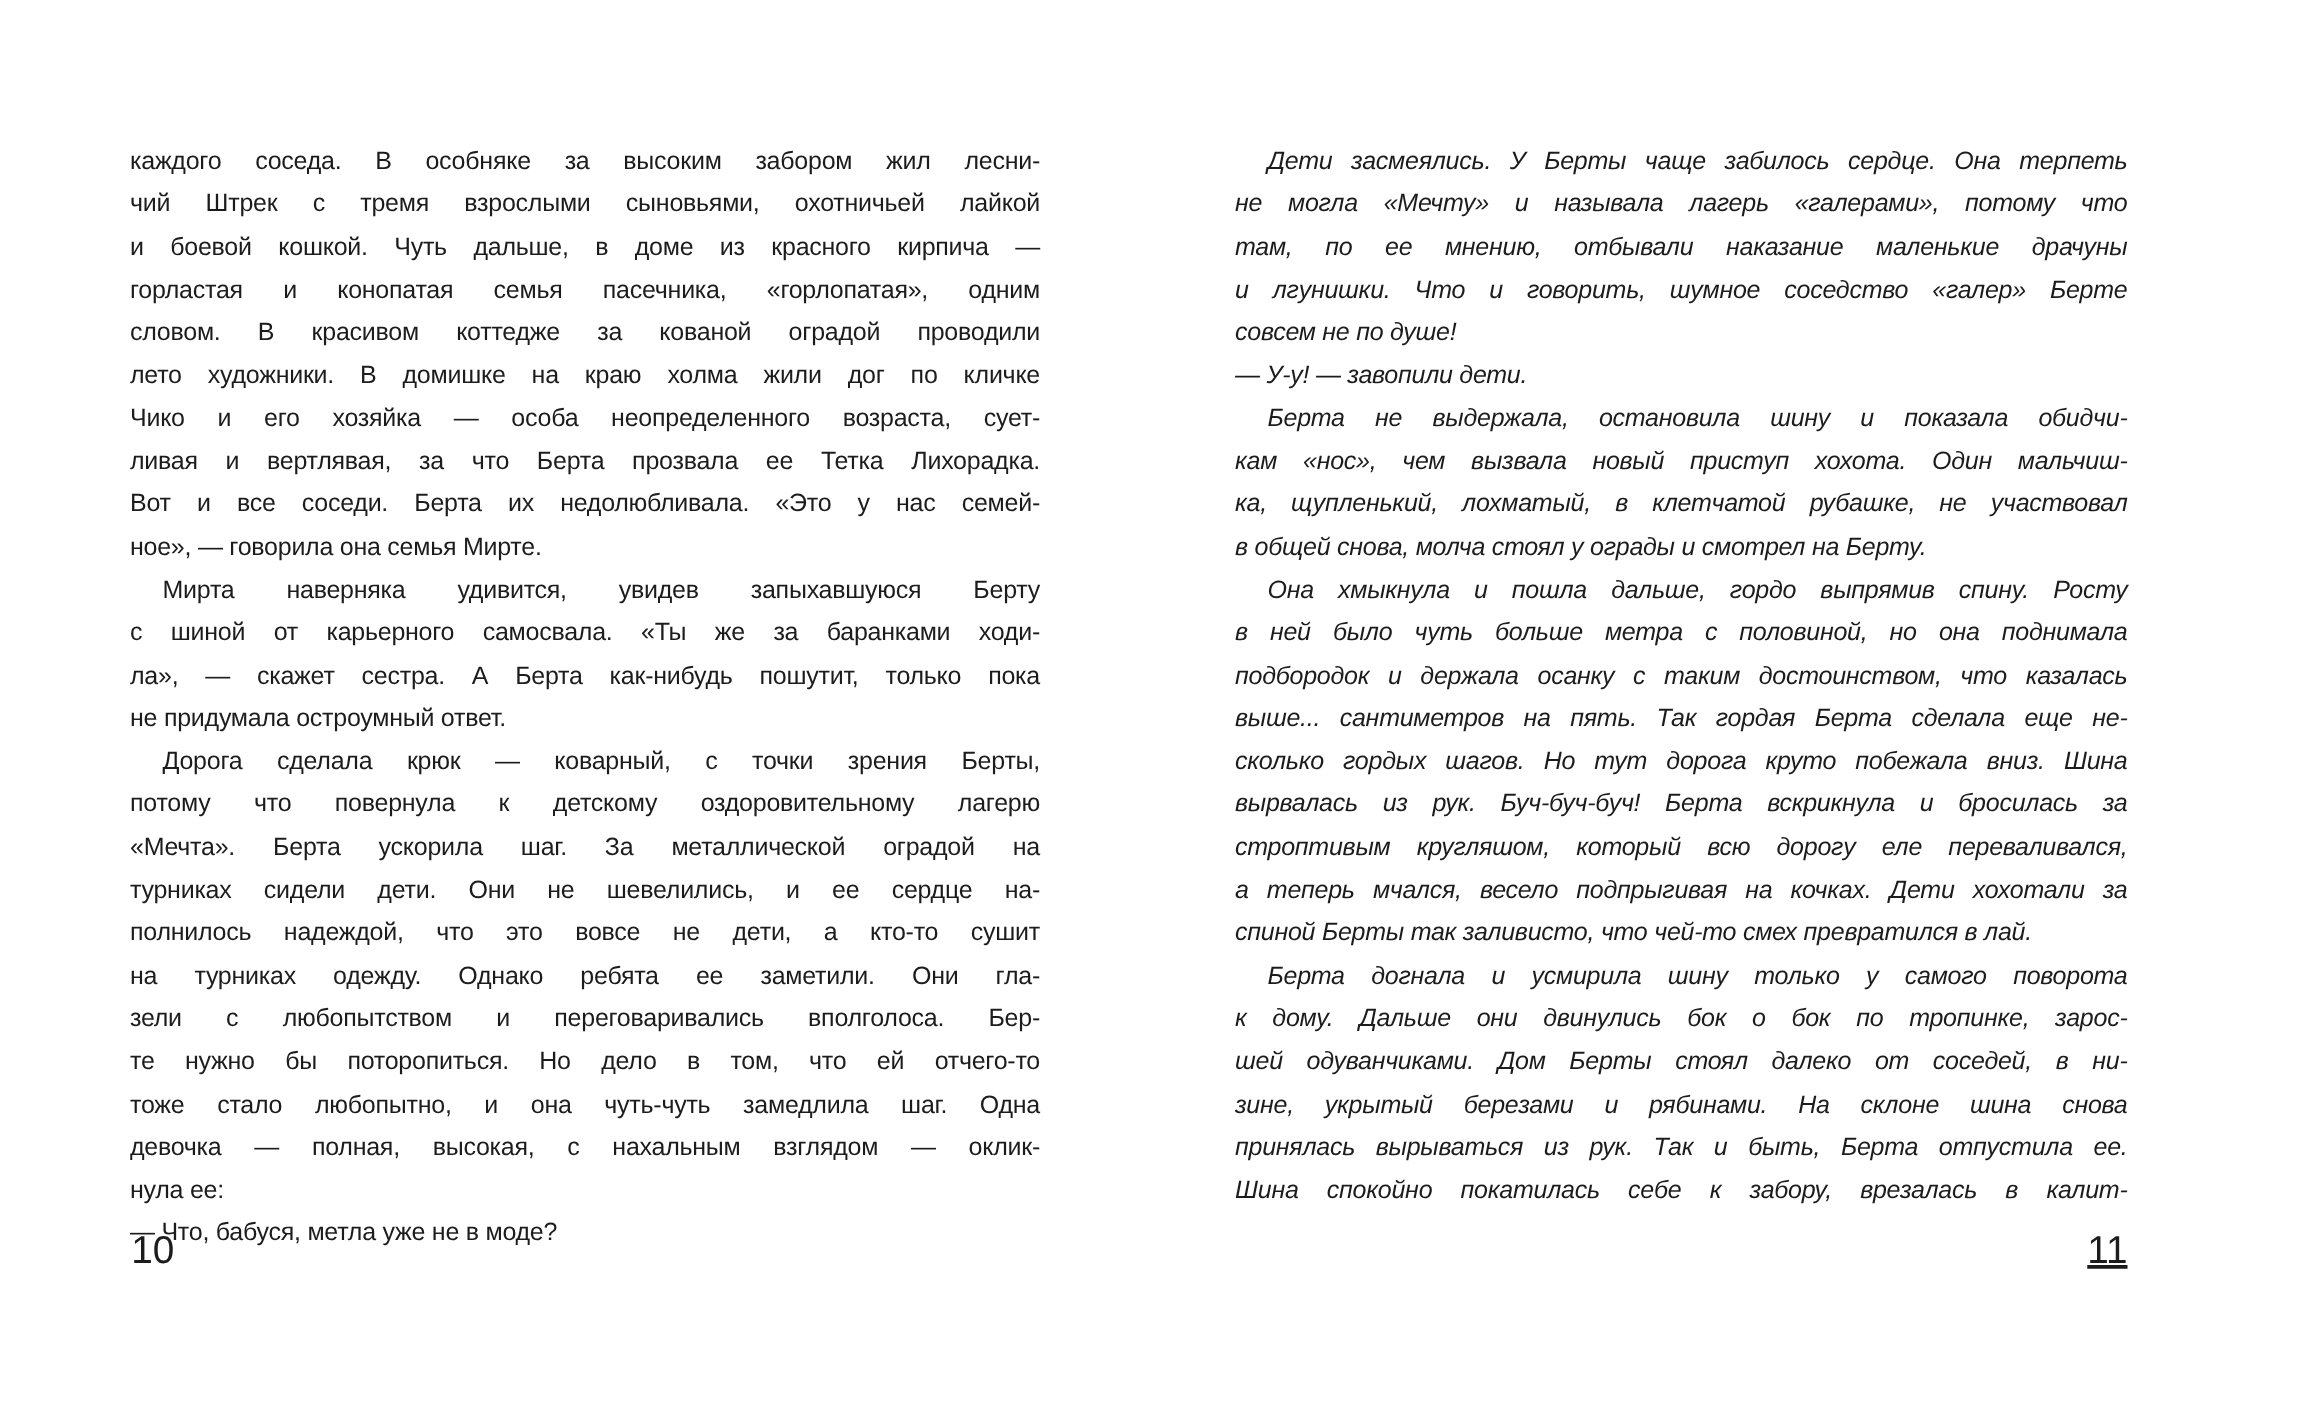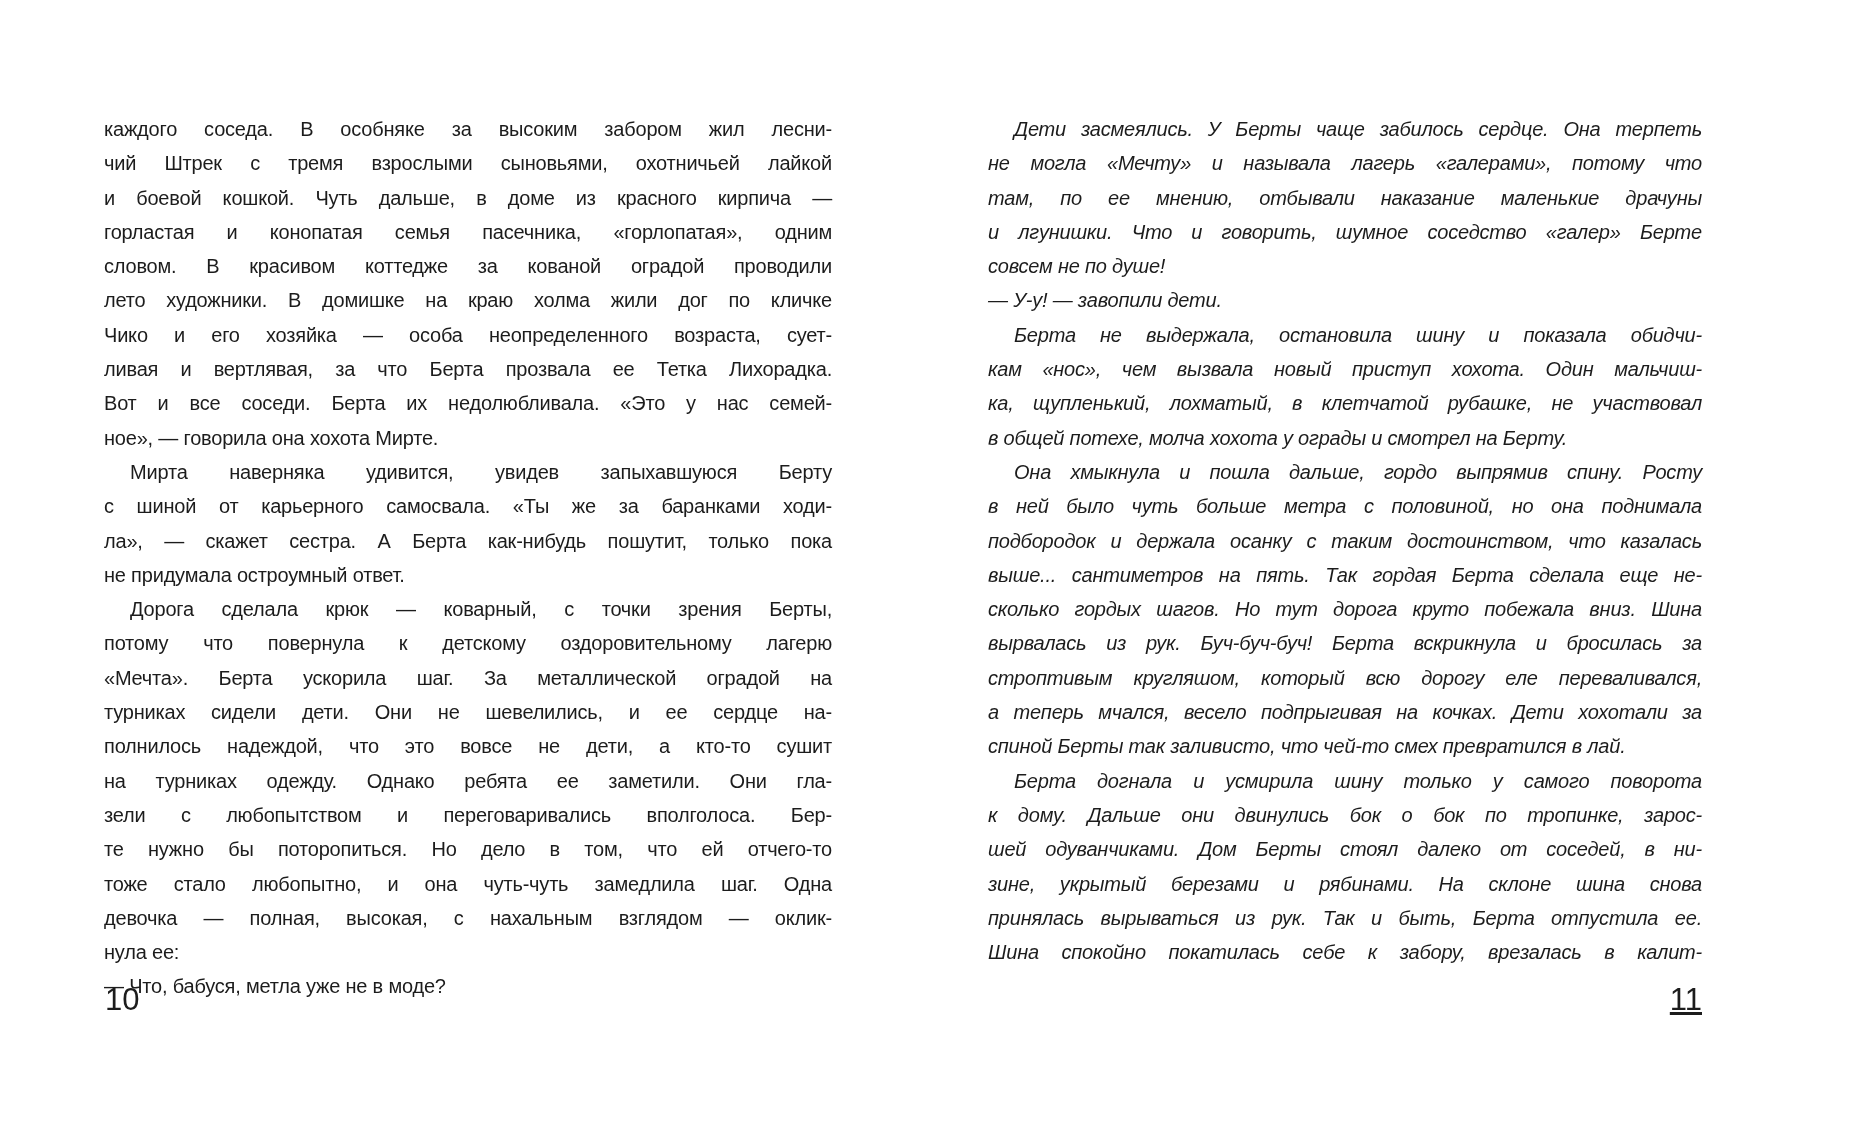--- a/index.html
+++ b/index.html
@@ -75,21 +75,21 @@
   <div class="text-block left-page">
       <div class="line">каждого соседа. В особняке за высоким забором жил лесни-</div>
       <div class="line">чий Штрек с тремя взрослыми сыновьями, охотничьей лайкой</div>
       <div class="line">и боевой кошкой. Чуть дальше, в доме из красного кирпича —</div>
       <div class="line">горластая и конопатая семья пасечника, «горлопатая», одним</div>
       <div class="line">словом. В красивом коттедже за кованой оградой проводили</div>
       <div class="line">лето художники. В домишке на краю холма жили дог по кличке</div>
       <div class="line">Чико и его хозяйка — особа неопределенного возраста, сует-</div>
       <div class="line">ливая и вертлявая, за что Берта прозвала ее Тетка Лихорадка.</div>
       <div class="line">Вот и все соседи. Берта их недолюбливала. «Это у нас семей-</div>
-      <div class="line last">ное», — говорила она хохота Мирте.</div>
+      <div class="line last">ное», — говорила она семья Мирте.</div>
       <div class="line indent">Мирта наверняка удивится, увидев запыхавшуюся Берту</div>
       <div class="line">с шиной от карьерного самосвала. «Ты же за баранками ходи-</div>
       <div class="line">ла», — скажет сестра. А Берта как-нибудь пошутит, только пока</div>
       <div class="line last">не придумала остроумный ответ.</div>
       <div class="line indent">Дорога сделала крюк — коварный, с точки зрения Берты,</div>
       <div class="line">потому что повернула к детскому оздоровительному лагерю</div>
       <div class="line">«Мечта». Берта ускорила шаг. За металлической оградой на</div>
       <div class="line">турниках сидели дети. Они не шевелились, и ее сердце на-</div>
       <div class="line">полнилось надеждой, что это вовсе не дети, а кто-то сушит</div>
       <div class="line">на турниках одежду. Однако ребята ее заметили. Они гла-</div>
@@ -104,21 +104,21 @@
   <div class="text-block right-page">
       <div class="line indent">Дети засмеялись. У Берты чаще забилось сердце. Она терпеть</div>
       <div class="line">не могла «Мечту» и называла лагерь «галерами», потому что</div>
       <div class="line">там, по ее мнению, отбывали наказание маленькие драчуны</div>
       <div class="line">и лгунишки. Что и говорить, шумное соседство «галер» Берте</div>
       <div class="line last">совсем не по душе!</div>
       <div class="line last">— У-у! — завопили дети.</div>
       <div class="line indent">Берта не выдержала, остановила шину и показала обидчи-</div>
       <div class="line">кам «нос», чем вызвала новый приступ хохота. Один мальчиш-</div>
       <div class="line">ка, щупленький, лохматый, в клетчатой рубашке, не участвовал</div>
-      <div class="line last">в общей потехе, молча хохота у ограды и смотрел на Берту.</div>
+      <div class="line last">в общей снова, молча стоял у ограды и смотрел на Берту.</div>
       <div class="line indent">Она хмыкнула и пошла дальше, гордо выпрямив спину. Росту</div>
       <div class="line">в ней было чуть больше метра с половиной, но она поднимала</div>
       <div class="line">подбородок и держала осанку с таким достоинством, что казалась</div>
       <div class="line">выше... сантиметров на пять. Так гордая Берта сделала еще не-</div>
       <div class="line">сколько гордых шагов. Но тут дорога круто побежала вниз. Шина</div>
       <div class="line">вырвалась из рук. Буч-буч-буч! Берта вскрикнула и бросилась за</div>
       <div class="line">строптивым кругляшом, который всю дорогу еле переваливался,</div>
       <div class="line">а теперь мчался, весело подпрыгивая на кочках. Дети хохотали за</div>
       <div class="line last">спиной Берты так заливисто, что чей-то смех превратился в лай.</div>
       <div class="line indent">Берта догнала и усмирила шину только у самого поворота</div>

